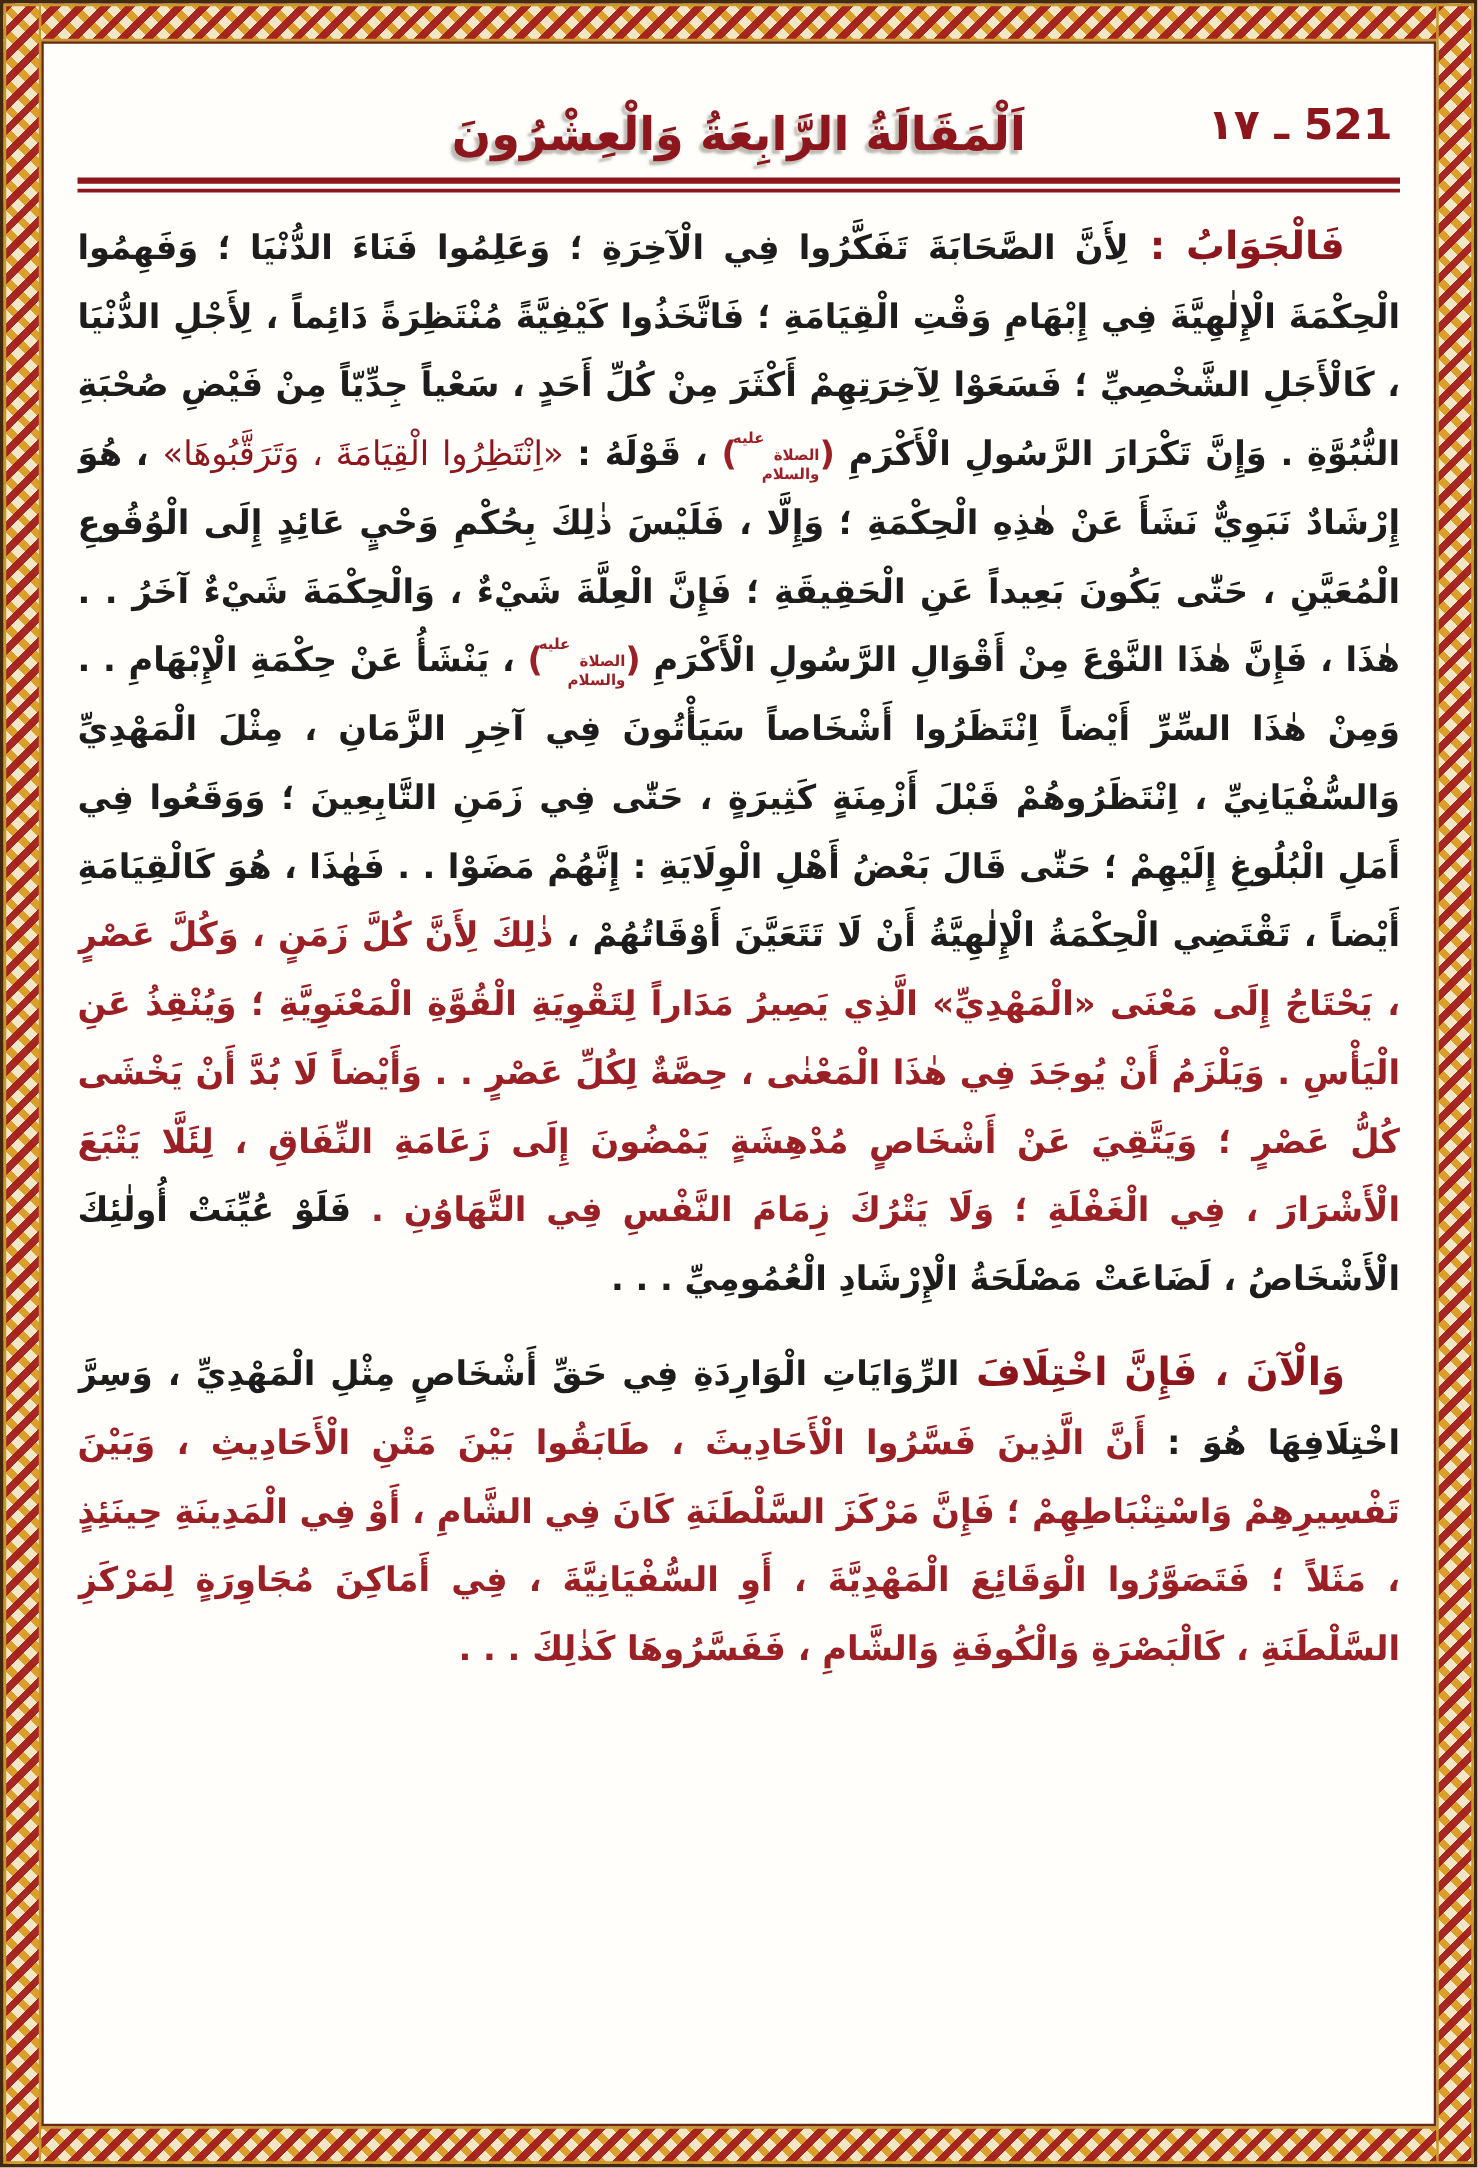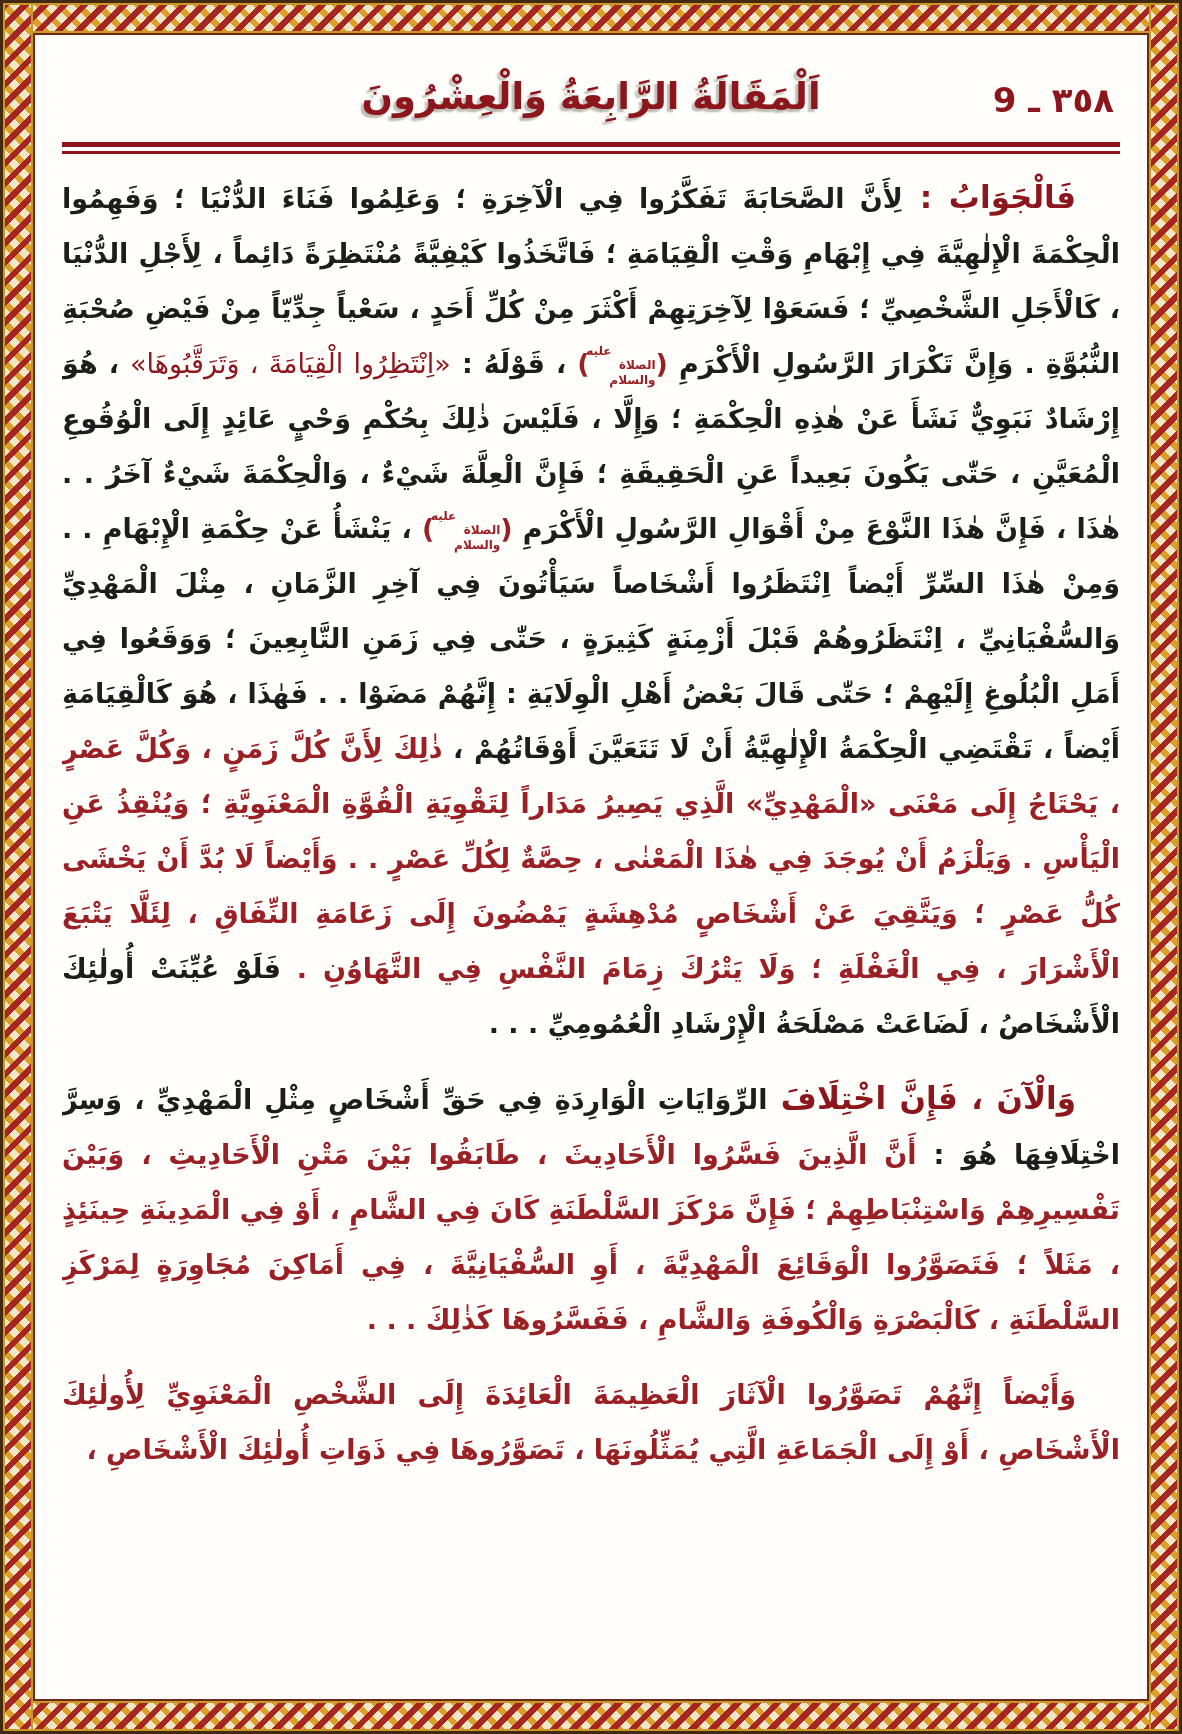--- a/index.html
+++ b/index.html
@@ -31,21 +31,21 @@
     background:#fffefb;
   }
   
   .header { position:absolute; top:70px; left:62px; right:62px; height:64px; }
   .page-number {
     position:absolute; right:6px; top:10px;
     color:var(--maroon,#8c161c); font-weight:bold; font-size:34px;
     direction:rtl; letter-spacing:2px;
   }
   .page-title {
-    position:absolute; left:0; right:0; top:5px;
+    position:absolute; left:0; right:0; top:16px;
     text-align:center;
     font-size:37px; font-weight:bold;
     color:var(--maroon,#8c161c);
     text-shadow:-3px 3px 2px rgba(125,120,110,.5);
   }
   .rule-wrap { position:absolute; top:142px; left:62px; right:62px; }
   .rule-thick { height:5px; background:var(--maroon,#8c161c); }
   .rule-thin  { height:3px; background:var(--maroon,#8c161c); margin-top:4px; }
   
   .body-text {
@@ -74,26 +74,25 @@
 
 <div class="page">
 
   <div class="band band-top"></div>
   <div class="band band-bottom"></div>
   <div class="band band-left"></div>
   <div class="band band-right"></div>
   <div class="content-frame"></div>
 
   <div class="header">
-    <div class="page-number">٣٥٨ ـ 9</div>
+    <div class="page-number">521 ـ ١٧</div>
     <div class="page-title">اَلْمَقَالَةُ الرَّابِعَةُ وَالْعِشْرُونَ</div>
   </div>
   <div class="rule-wrap">
     <div class="rule-thick"></div>
     <div class="rule-thin"></div>
   </div>
 
   <div class="body-text">
       <p class="para"><span class="seg-lead">فَالْجَوَابُ : </span><span class="seg-black">لِأَنَّ الصَّحَابَةَ تَفَكَّرُوا فِي الْآخِرَةِ ؛ وَعَلِمُوا فَنَاءَ الدُّنْيَا ؛ وَفَهِمُوا الْحِكْمَةَ الْإِلٰهِيَّةَ فِي إِبْهَامِ وَقْتِ الْقِيَامَةِ ؛ فَاتَّخَذُوا كَيْفِيَّةً مُنْتَظِرَةً دَائِماً ، لِأَجْلِ الدُّنْيَا ، كَالْأَجَلِ الشَّخْصِيِّ ؛ فَسَعَوْا لِآخِرَتِهِمْ أَكْثَرَ مِنْ كُلِّ أَحَدٍ ، سَعْياً جِدِّيّاً مِنْ فَيْضِ صُحْبَةِ النُّبُوَّةِ . وَإِنَّ تَكْرَارَ الرَّسُولِ الْأَكْرَمِ </span><span class="honorific">(<span class="hon-inner">عليه الصلاة والسلام</span>)</span><span class="seg-black"> ، قَوْلَهُ : </span><span class="seg-red-bold">«اِنْتَظِرُوا الْقِيَامَةَ ، وَتَرَقَّبُوهَا»</span><span class="seg-black"> ، هُوَ إِرْشَادٌ نَبَوِيٌّ نَشَأَ عَنْ هٰذِهِ الْحِكْمَةِ ؛ وَإِلَّا ، فَلَيْسَ ذٰلِكَ بِحُكْمِ وَحْيٍ عَائِدٍ إِلَى الْوُقُوعِ الْمُعَيَّنِ ، حَتّٰى يَكُونَ بَعِيداً عَنِ الْحَقِيقَةِ ؛ فَإِنَّ الْعِلَّةَ شَيْءٌ ، وَالْحِكْمَةَ شَيْءٌ آخَرُ . . هٰذَا ، فَإِنَّ هٰذَا النَّوْعَ مِنْ أَقْوَالِ الرَّسُولِ الْأَكْرَمِ </span><span class="honorific">(<span class="hon-inner">عليه الصلاة والسلام</span>)</span><span class="seg-black"> ، يَنْشَأُ عَنْ حِكْمَةِ الْإِبْهَامِ . . وَمِنْ هٰذَا السِّرِّ أَيْضاً اِنْتَظَرُوا أَشْخَاصاً سَيَأْتُونَ فِي آخِرِ الزَّمَانِ ، مِثْلَ الْمَهْدِيِّ وَالسُّفْيَانِيِّ ، اِنْتَظَرُوهُمْ قَبْلَ أَزْمِنَةٍ كَثِيرَةٍ ، حَتّٰى فِي زَمَنِ التَّابِعِينَ ؛ وَوَقَعُوا فِي أَمَلِ الْبُلُوغِ إِلَيْهِمْ ؛ حَتّٰى قَالَ بَعْضُ أَهْلِ الْوِلَايَةِ : إِنَّهُمْ مَضَوْا . . فَهٰذَا ، هُوَ كَالْقِيَامَةِ أَيْضاً ، تَقْتَضِي الْحِكْمَةُ الْإِلٰهِيَّةُ أَنْ لَا تَتَعَيَّنَ أَوْقَاتُهُمْ ، </span><span class="seg-red">ذٰلِكَ لِأَنَّ كُلَّ زَمَنٍ ، وَكُلَّ عَصْرٍ ، يَحْتَاجُ إِلَى مَعْنَى «الْمَهْدِيِّ» الَّذِي يَصِيرُ مَدَاراً لِتَقْوِيَةِ الْقُوَّةِ الْمَعْنَوِيَّةِ ؛ وَيُنْقِذُ عَنِ الْيَأْسِ . وَيَلْزَمُ أَنْ يُوجَدَ فِي هٰذَا الْمَعْنٰى ، حِصَّةٌ لِكُلِّ عَصْرٍ . . وَأَيْضاً لَا بُدَّ أَنْ يَخْشَى كُلُّ عَصْرٍ ؛ وَيَتَّقِيَ عَنْ أَشْخَاصٍ مُدْهِشَةٍ يَمْضُونَ إِلَى زَعَامَةِ النِّفَاقِ ، لِئَلَّا يَتْبَعَ الْأَشْرَارَ ، فِي الْغَفْلَةِ ؛ وَلَا يَتْرُكَ زِمَامَ النَّفْسِ فِي التَّهَاوُنِ . </span><span class="seg-black">فَلَوْ عُيِّنَتْ أُولٰئِكَ الْأَشْخَاصُ ، لَضَاعَتْ مَصْلَحَةُ الْإِرْشَادِ الْعُمُومِيِّ . . .</span></p>
       <p class="para"><span class="seg-lead">وَالْآنَ ، فَإِنَّ اخْتِلَافَ </span><span class="seg-black">الرِّوَايَاتِ الْوَارِدَةِ فِي حَقِّ أَشْخَاصٍ مِثْلِ الْمَهْدِيِّ ، وَسِرَّ اخْتِلَافِهَا هُوَ : </span><span class="seg-red">أَنَّ الَّذِينَ فَسَّرُوا الْأَحَادِيثَ ، طَابَقُوا بَيْنَ مَتْنِ الْأَحَادِيثِ ، وَبَيْنَ تَفْسِيرِهِمْ وَاسْتِنْبَاطِهِمْ ؛ فَإِنَّ مَرْكَزَ السَّلْطَنَةِ كَانَ فِي الشَّامِ ، أَوْ فِي الْمَدِينَةِ حِينَئِذٍ ، مَثَلاً ؛ فَتَصَوَّرُوا الْوَقَائِعَ الْمَهْدِيَّةَ ، أَوِ السُّفْيَانِيَّةَ ، فِي أَمَاكِنَ مُجَاوِرَةٍ لِمَرْكَزِ السَّلْطَنَةِ ، كَالْبَصْرَةِ وَالْكُوفَةِ وَالشَّامِ ، فَفَسَّرُوهَا كَذٰلِكَ . . .</span></p>
-      <p class="para"><span class="seg-red">وَأَيْضاً إِنَّهُمْ تَصَوَّرُوا الْآثَارَ الْعَظِيمَةَ الْعَائِدَةَ إِلَى الشَّخْصِ الْمَعْنَوِيِّ لِأُولٰئِكَ الْأَشْخَاصِ ، أَوْ إِلَى الْجَمَاعَةِ الَّتِي يُمَثِّلُونَهَا ، تَصَوَّرُوهَا فِي ذَوَاتِ أُولٰئِكَ الْأَشْخَاصِ ،</span></p>
     </div>
 </div>
 
 </body></html>

